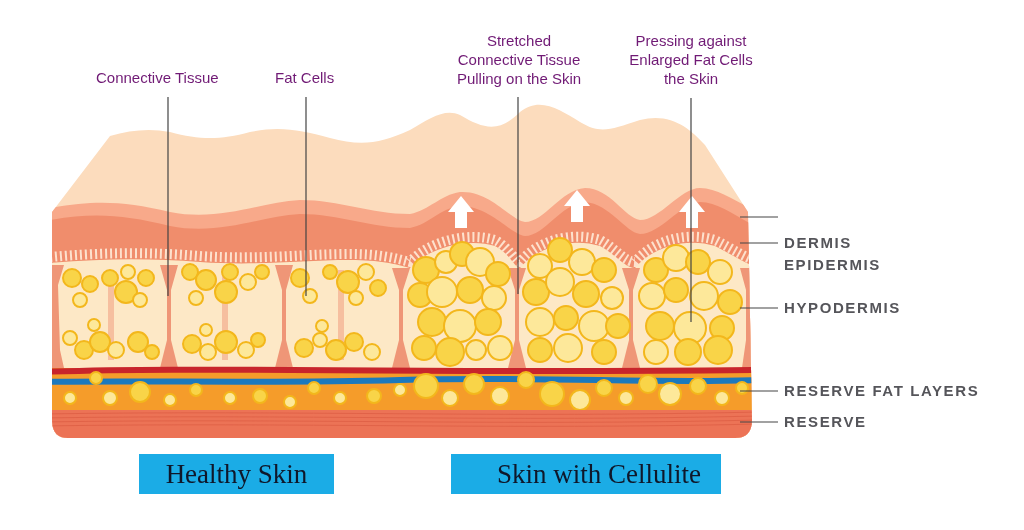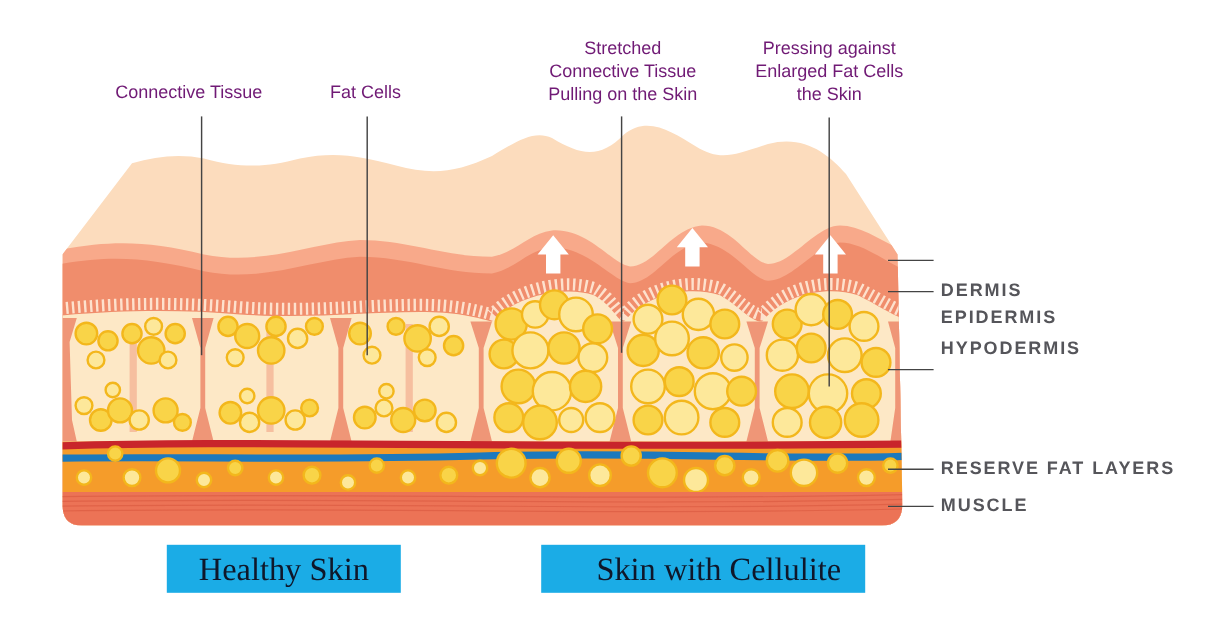--- a/index.html
+++ b/index.html
@@ -205,18 +205,18 @@
   <div>Pulling on the Skin</div>
 </div>
 <div class="callout" style="left:616px; top:31px; width:150px;">
   <div>Pressing against</div>
   <div>Enlarged Fat Cells</div>
   <div>the Skin</div>
 </div>
 
 <div class="layer-label" style="top:208px;margin-top:48px;">EPIDERMIS</div>
 <div class="layer-label" style="top:234px;">DERMIS</div>
-<div class="layer-label" style="top:282px;">HYPODERMIS</div>
+<div class="layer-label" style="top:299px;">HYPODERMIS</div>
 <div class="layer-label" style="top:382px;">RESERVE FAT LAYERS</div>
-<div class="layer-label" style="top:413px;">MUSCLE</div>
+<div class="layer-label" style="top:413px;">RESERVE</div>
 
 <div class="tag" style="left:139px; width:195px;">Healthy Skin</div>
 <div class="tag" style="left:451px; width:244px;padding-left:26px;">Skin with Cellulite</div>
 
 </body></html>

